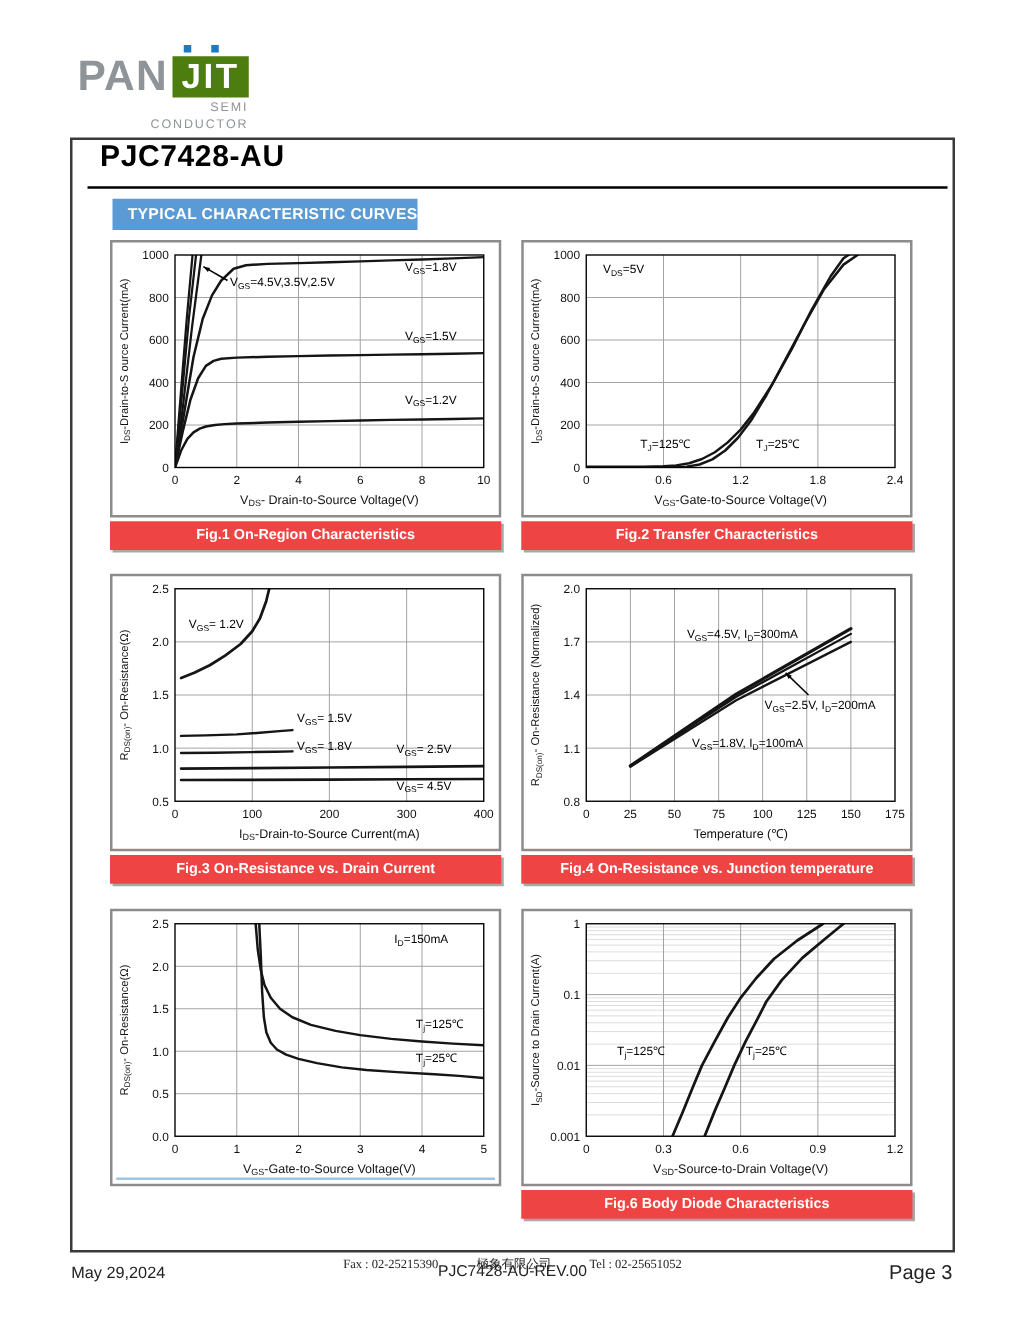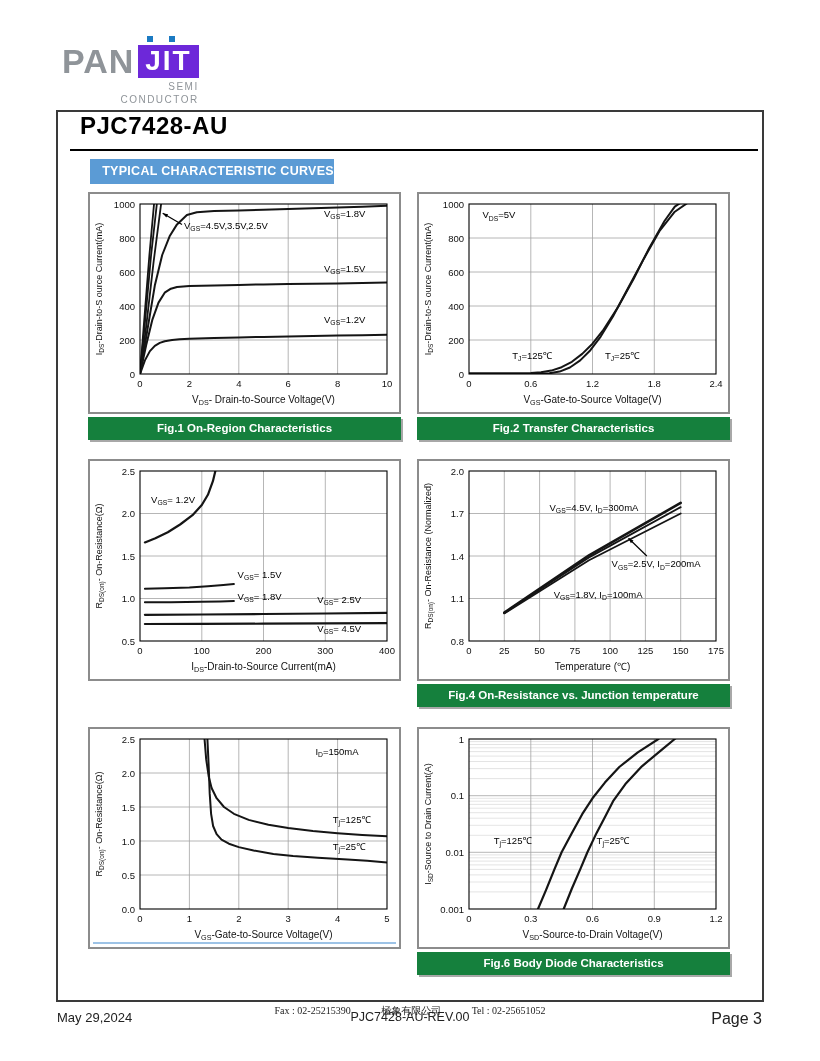--- a/index.html
+++ b/index.html
@@ -4,39 +4,39 @@
 <style>
   * { margin:0; padding:0; box-sizing:border-box; }
   html,body { background:#ffffff; }
   body { font-family:"Liberation Sans", sans-serif; }
   .page { position:relative; width:820px; height:1061px; background:#fff; overflow:hidden; }
 
   
   .logo { position:absolute; left:62px; top:44px; }
   .logo-row { display:flex; align-items:center; }
   .logo-pan { font-size:34px; font-weight:bold; color:#8f9499; letter-spacing:1px; line-height:1; }
-  .logo-box { position:relative; background:#6d28d9; color:#fff; font-size:28px; font-weight:bold;
+  .logo-box { position:relative; background:#4d7c0f; color:#fff; font-size:28px; font-weight:bold;
               padding:2px 7px 3px 7px; margin-left:4px; letter-spacing:2px; line-height:1; }
   .logo-dot { position:absolute; width:6px; height:6px; background:#1b7ac2; top:-9px; }
   .logo-dot.d1 { left:9px; } .logo-dot.d2 { left:31px; }
   .logo-sub { text-align:right; color:#8f9499; font-size:10px; letter-spacing:1.5px; line-height:1.25; margin-top:3px; }
 
   
   .doc-frame { position:absolute; left:56px; top:110px; width:708px; height:892px; border:2px solid #3a3a3a; }
   .part-title { position:absolute; left:80px; top:112px; font-size:24px; font-weight:bold; color:#000; letter-spacing:0.5px; }
   .title-rule { position:absolute; left:70px; top:149px; width:688px; height:2px; background:#000; }
   .banner { position:absolute; left:90px; top:159px; width:244px; height:25px; background:#5b9bd5;
             color:#fff; font-weight:bold; font-size:12.5px; text-align:right; line-height:25px; letter-spacing:0.3px; }
 
   
   .fig { position:absolute; width:313px; }
   .panel { width:313px; height:222px; border:2px solid #8c8c8c; background:#fff; position:relative; }
   .panel svg { display:block; width:309px; height:218px; }
   .fig5-rule { position:absolute; left:3px; right:3px; bottom:3px; height:2px; background:#9dc3e6; }
-  .caption { margin-top:3px; height:23px; background:#15803d; color:#fff; font-weight:bold; font-size:11.5px;
+  .caption { margin-top:3px; height:23px; background:#ef4444; color:#fff; font-weight:bold; font-size:11.5px;
              text-align:center; line-height:23px; box-shadow:2px 2px 0 #a8a8a8; }
   .caption sub { font-size:8px; }
 
   
   .footer-date { position:absolute; left:57px; top:1010px; font-size:13px; color:#222; }
   .footer-center { position:absolute; left:56px; top:1010px; width:708px; text-align:center; font-size:12.5px; color:#222; }
   .footer-page { position:absolute; right:58px; top:1010px; font-size:16px; color:#222; }
   .footer-contact { position:absolute; left:56px; top:1004px; width:708px; text-align:center;
                     font-family:"Liberation Serif", serif; font-size:10px; color:#222; }
   .footer-contact span { margin:0 14px; }
@@ -183,20 +183,21 @@
           <text x="45" y="13.5" text-anchor="end" fill="#111" font-size="9.5" font-family="&quot;Liberation Sans&quot;, sans-serif"><tspan>2.5</tspan></text>
           <text x="173.5" y="209" text-anchor="middle" fill="#111" font-size="10" font-family="&quot;Liberation Sans&quot;, sans-serif"><tspan>I</tspan><tspan font-size="7.2" dy="2.2">DS</tspan><tspan dy="-2.2">-Drain-to-Source  Current(mA)</tspan></text>
           <text transform="translate(12 95.0) rotate(-90)" text-anchor="middle" fill="#111" font-size="9" font-family="&quot;Liberation Sans&quot;, sans-serif"><tspan>R</tspan><tspan font-size="6.5" dy="2.2">DS(on)</tspan><tspan dy="-2.2">- On-Resistance(Ω)</tspan></text>
           <text x="61.1" y="41.5" text-anchor="start" fill="#000" font-size="9.5" font-family="&quot;Liberation Sans&quot;, sans-serif"><tspan>V</tspan><tspan font-size="6.8" dy="2.2">GS</tspan><tspan dy="-2.2">= 1.2V</tspan></text>
           <text x="147.6" y="116.7" text-anchor="start" fill="#000" font-size="9.5" font-family="&quot;Liberation Sans&quot;, sans-serif"><tspan>V</tspan><tspan font-size="6.8" dy="2.2">GS</tspan><tspan dy="-2.2">= 1.5V</tspan></text>
           <text x="147.6" y="138.8" text-anchor="start" fill="#000" font-size="9.5" font-family="&quot;Liberation Sans&quot;, sans-serif"><tspan>V</tspan><tspan font-size="6.8" dy="2.2">GS</tspan><tspan dy="-2.2">= 1.8V</tspan></text>
           <text x="227.2" y="141.8" text-anchor="start" fill="#000" font-size="9.5" font-family="&quot;Liberation Sans&quot;, sans-serif"><tspan>V</tspan><tspan font-size="6.8" dy="2.2">GS</tspan><tspan dy="-2.2">= 2.5V</tspan></text>
           <text x="227.2" y="170.7" text-anchor="start" fill="#000" font-size="9.5" font-family="&quot;Liberation Sans&quot;, sans-serif"><tspan>V</tspan><tspan font-size="6.8" dy="2.2">GS</tspan><tspan dy="-2.2">= 4.5V</tspan></text>
         </svg>
       </div>
+    <div class="caption">Fig.3 On-Resistance vs. Drain Current</div>
   </div>
   <div class="fig" style="left:417px; top:459px;">
     <div class="panel">
         <svg viewBox="0 0 309 218">
           <line x1="50" x2="297" y1="137.5" y2="137.5" stroke="#a3a3a3" stroke-width="0.8"></line>
           <line x1="50" x2="297" y1="95.0" y2="95.0" stroke="#a3a3a3" stroke-width="0.8"></line>
           <line x1="50" x2="297" y1="52.5" y2="52.5" stroke="#a3a3a3" stroke-width="0.8"></line>
           <line x1="85.3" x2="85.3" y1="10" y2="180" stroke="#a3a3a3" stroke-width="0.8"></line>
           <line x1="120.6" x2="120.6" y1="10" y2="180" stroke="#a3a3a3" stroke-width="0.8"></line>
           <line x1="155.9" x2="155.9" y1="10" y2="180" stroke="#a3a3a3" stroke-width="0.8"></line>

